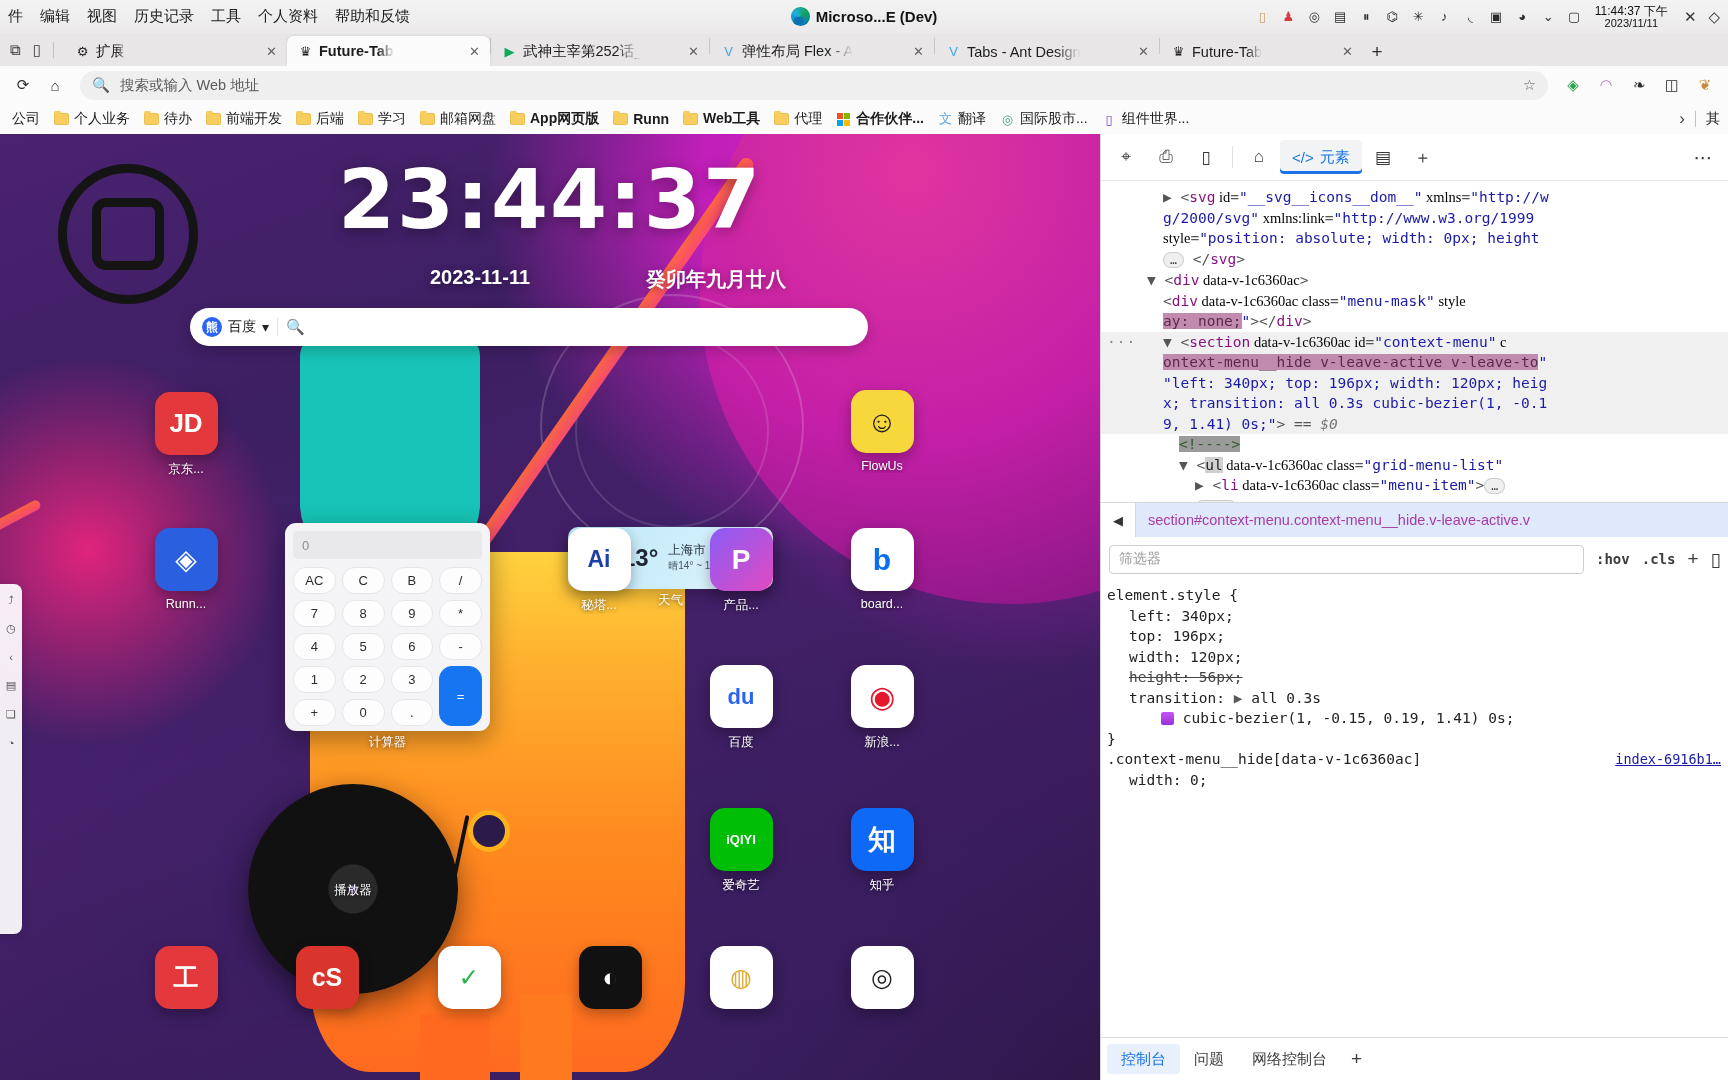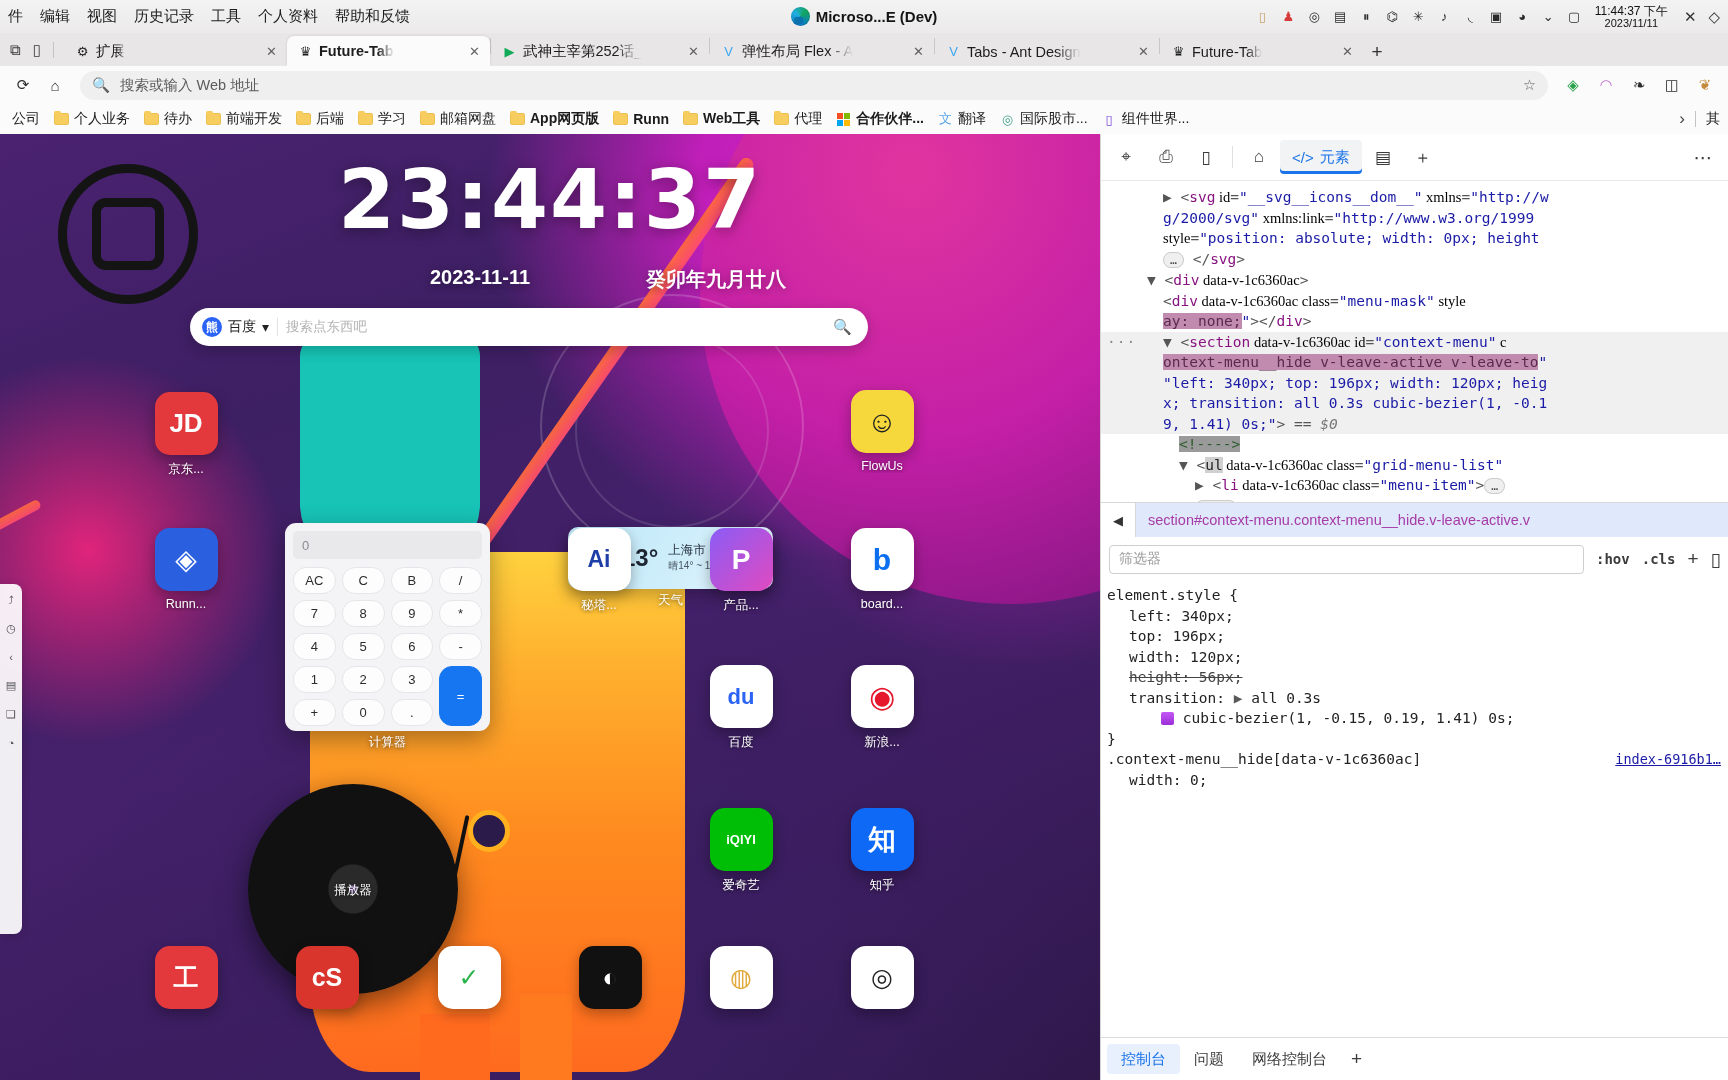--- a/index.html
+++ b/index.html
@@ -441,21 +441,20 @@
       <span>癸卯年九月廿八</span>
     </div>
 
     <div class="searchbar">
       <span class="engine">
         <span class="baiduico">熊</span>
         <span>百度</span>
         <span>▾</span>
       </span>
       <span class="sdiv"></span>
-      <span class="sinput">搜索点东西吧</span>
       <span class="smag">🔍</span>
     </div>
 
     <div class="calc">
       <div class="calc-screen">0</div>
       <div class="calc-grid">
         <div class="ckey">AC</div>
         <div class="ckey">C</div>
         <div class="ckey">B</div>
         <div class="ckey">/</div>

